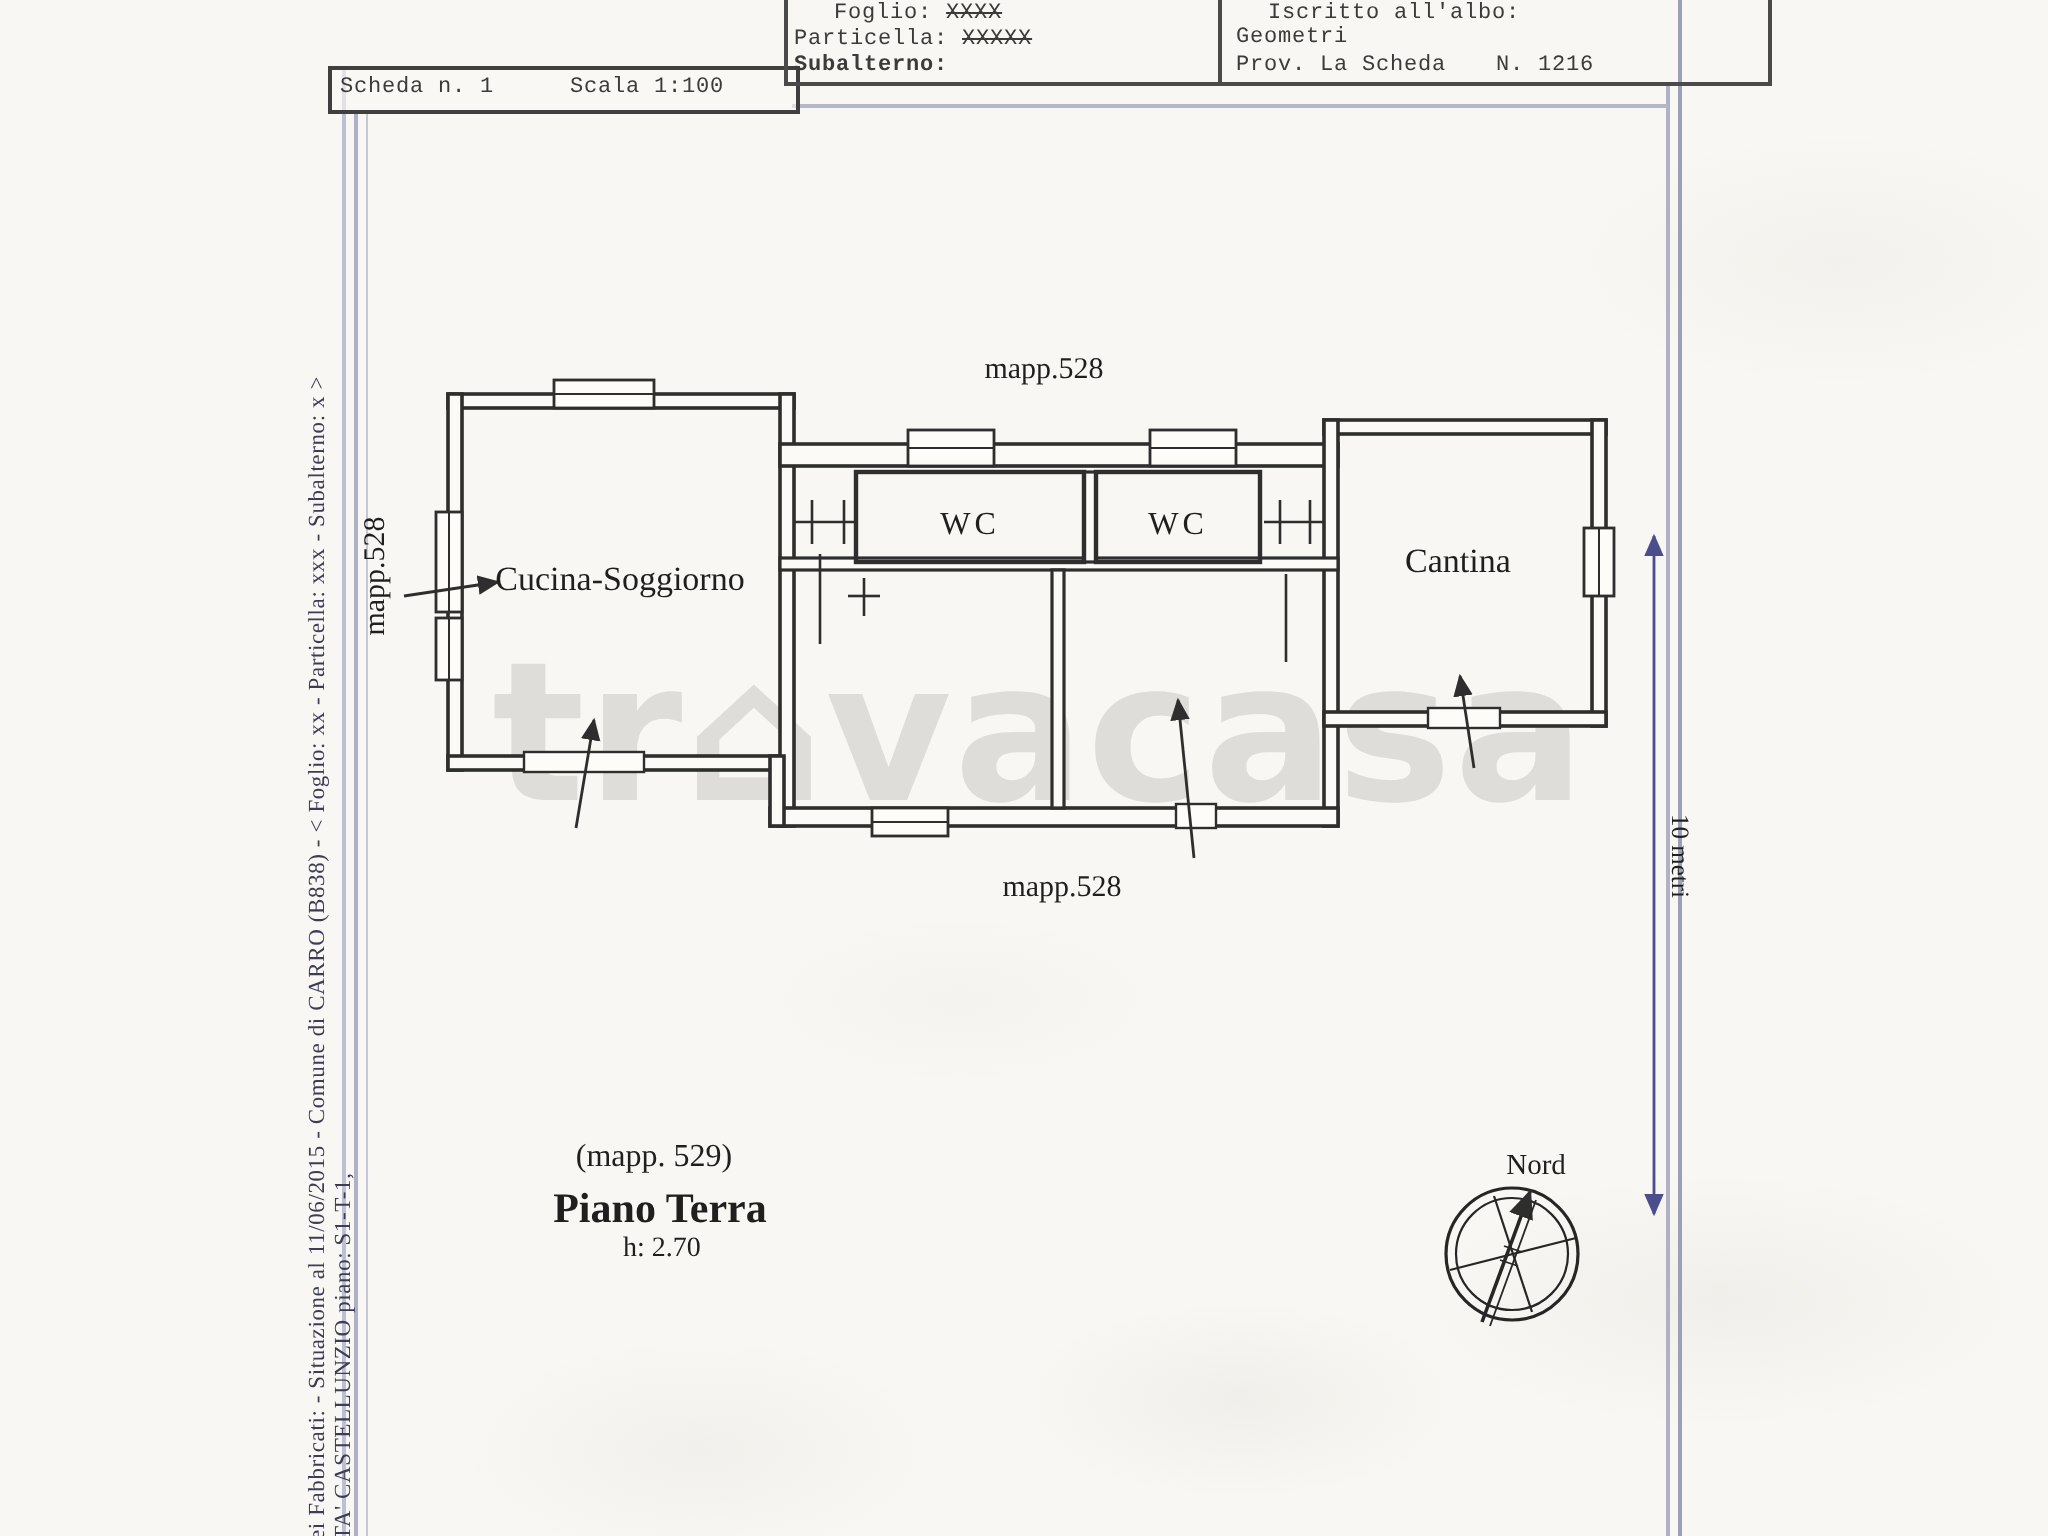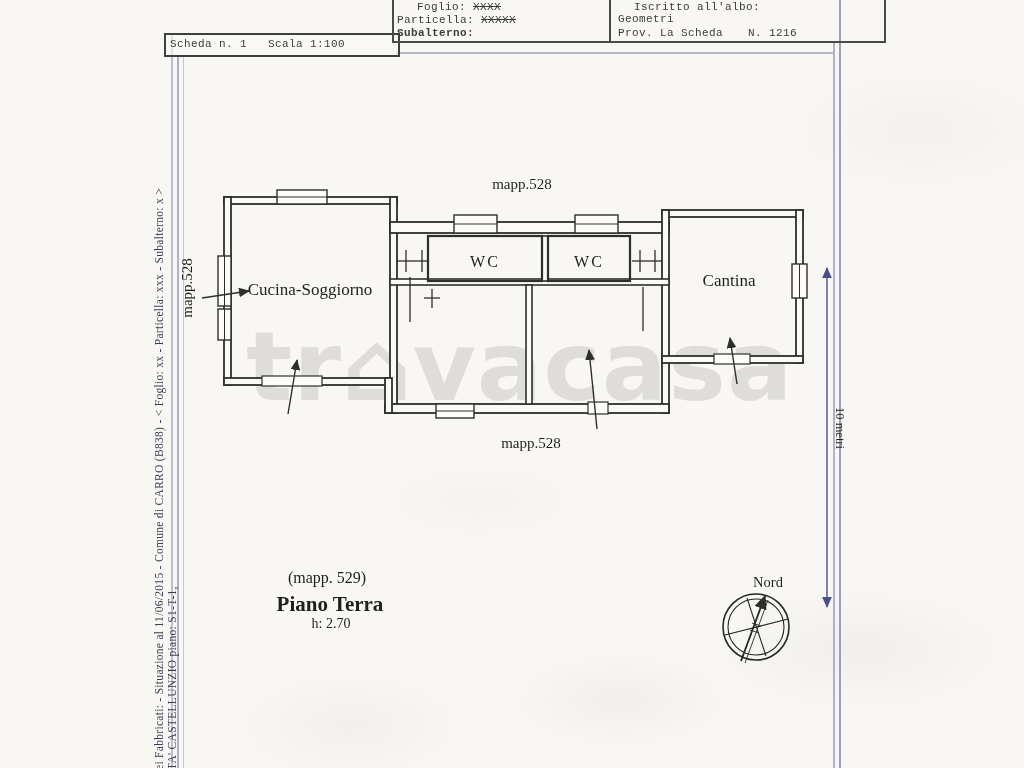--- a/index.html
+++ b/index.html
@@ -60,21 +60,21 @@
 
 <div class="vline" style="left:171px;top:33px;width:2px;height:735px;background:#bcc0d2;"></div>
 <div class="vline" style="left:177px;top:57px;width:2px;height:711px;"></div>
 <div class="vline" style="left:183px;top:57px;width:1px;height:711px;background:#c4c7d6;"></div>
 <div class="vline" style="left:833px;top:43px;width:2px;height:725px;"></div>
 <div class="vline" style="left:839px;top:0;width:2px;height:768px;background:#9ca0b6;"></div>
 <div class="hline" style="left:396px;top:52px;width:438px;height:2px;background:#b4b7c8;"></div>
 
 <div class="scheda-box">
   <span class="mono abs" style="left:4px;top:3px;">Scheda n. 1</span>
-  <span class="mono abs" style="left:102px;top:3px;">Scala 1:100</span>
+  <span class="mono abs" style="left:119px;top:3px;">Scala 1:100</span>
 </div>
 
 <div class="mid-box">
   <div class="divider"></div>
   <span class="mono abs" style="left:23px;top:1px;"><span>Foglio:</span>&nbsp;<span class="struck">XXXX</span></span>
   <span class="mono abs" style="left:3px;top:14px;"><span>Particella:</span>&nbsp;<span class="struck">XXXXX</span></span>
   <span class="mono abs" style="left:3px;top:27px;font-weight:bold;">Subalterno:</span>
   <span class="mono abs" style="left:224px;top:1px;margin-left:16px;">Iscritto all'albo:</span>
   <span class="mono abs" style="left:224px;top:13px;">Geometri</span>
   <span class="mono abs" style="left:224px;top:27px;">Prov. La Scheda</span>

